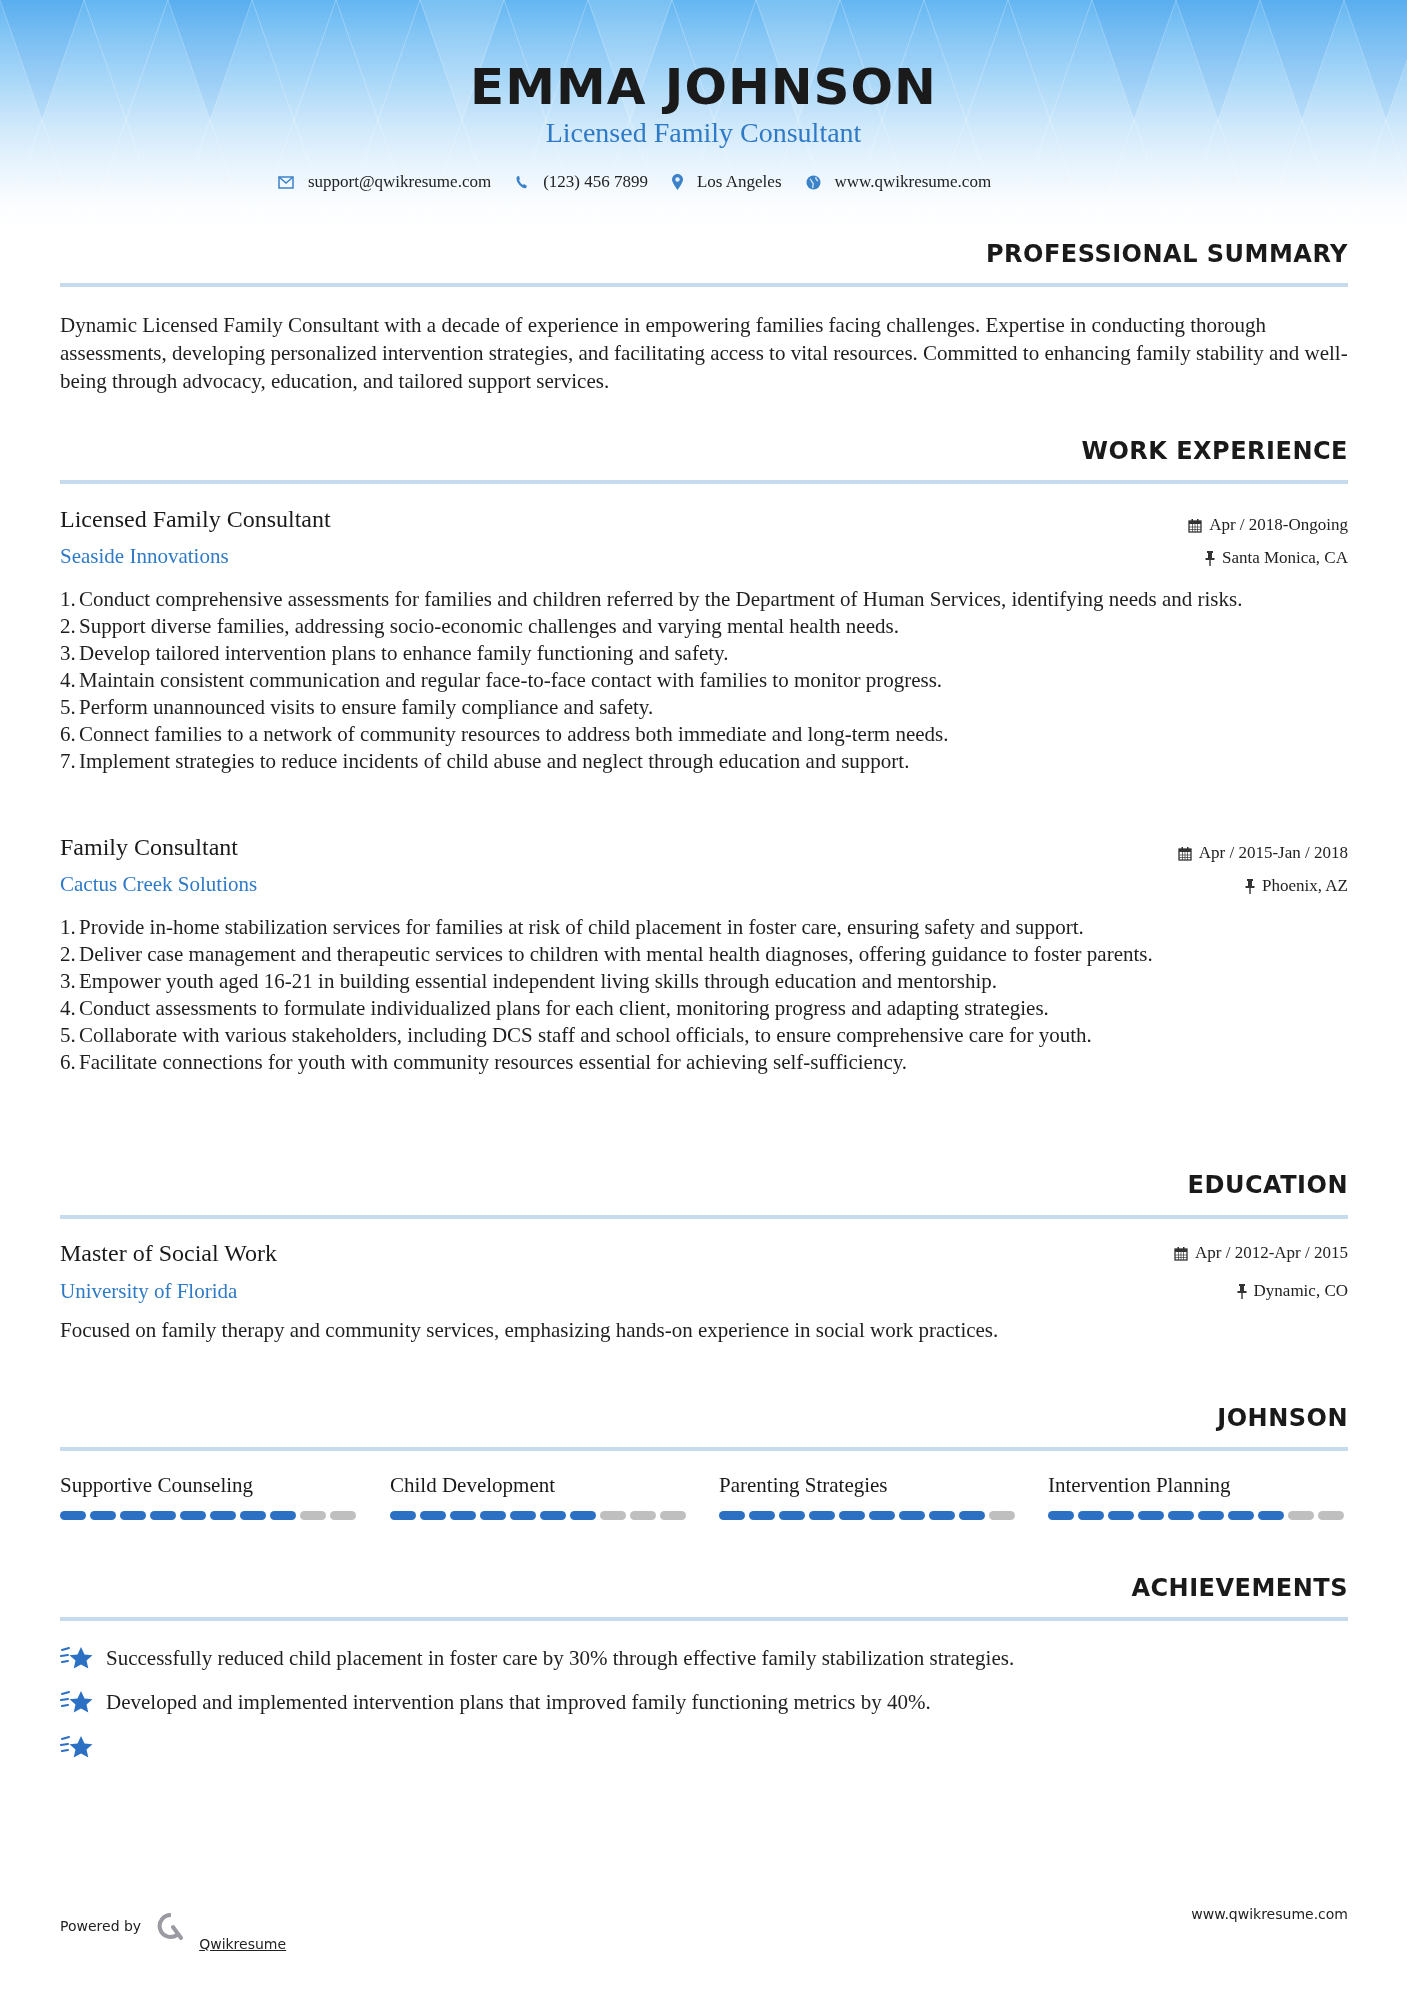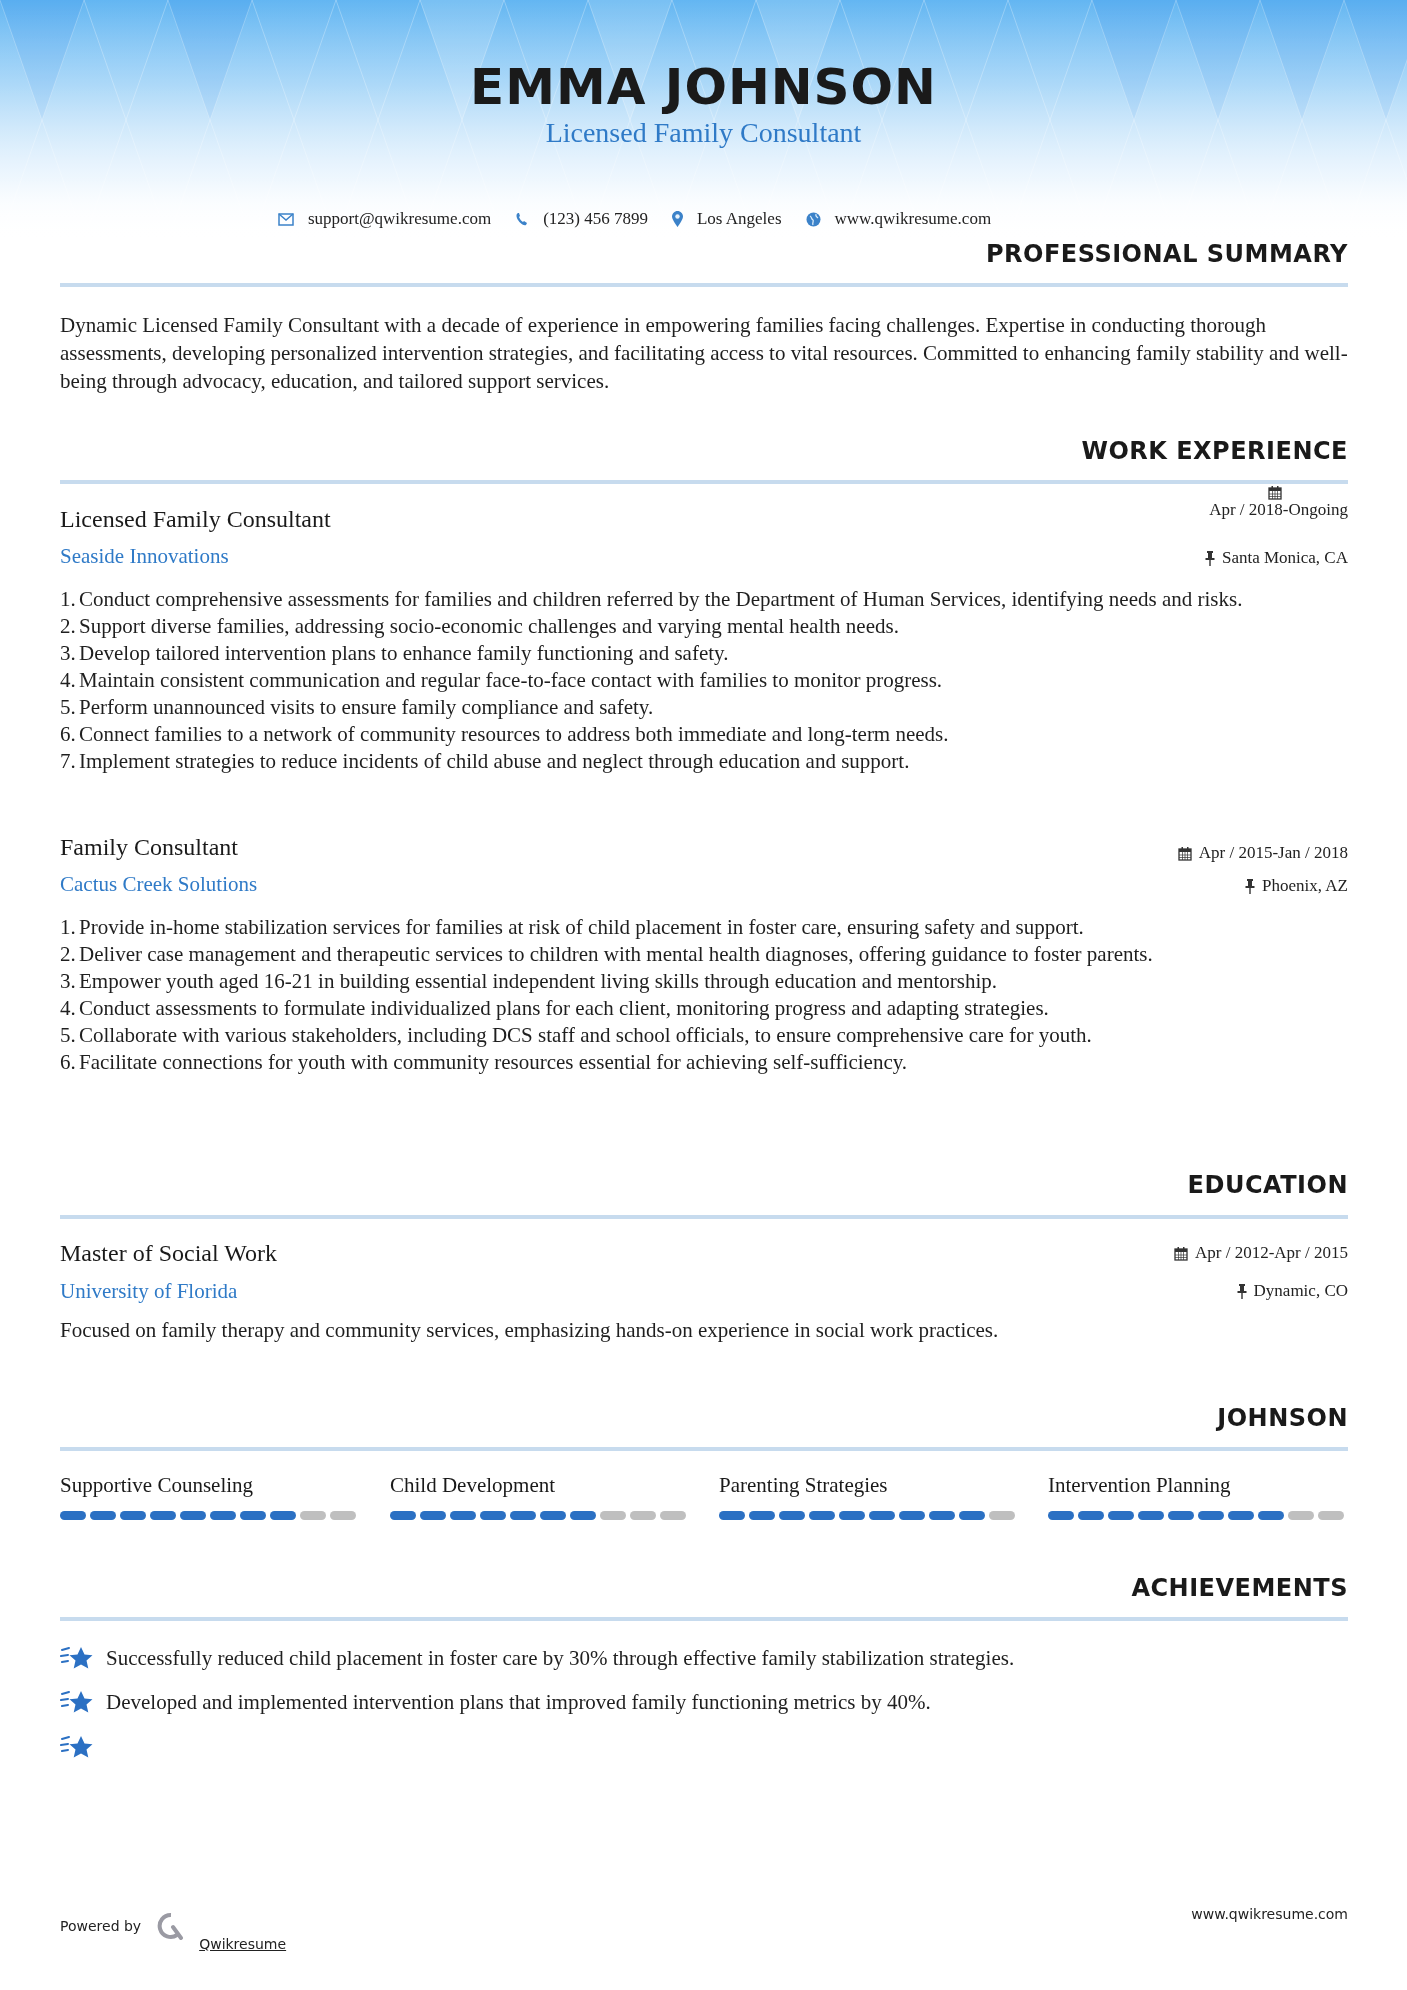--- a/index.html
+++ b/index.html
@@ -19,21 +19,21 @@
     font-size: 50px; letter-spacing: 1px; color: #1a1a1a;
   }
   .title {
     position: absolute; top: 117px; left: 0; width: 1407px; text-align: center;
     font-family: "Liberation Serif", "DejaVu Serif", serif;
     font-size: 28px; color: #2f7ac7;
   }
   .contact {
     position: absolute; top: 172px; left: 0; width: 1269px;
     display: flex; justify-content: center; align-items: center; gap: 0;
-    font-family: "Liberation Serif", serif; font-size: 17px; color: #222; margin-top: 37px;
+    font-family: "Liberation Serif", serif; font-size: 17px; color: #222;
   }
   .contact .item { display: flex; align-items: center; margin: 0 12px; }
   .contact .ic { color: #3b82c9; margin-right: 14px; font-size: 15px; display: inline-flex; }
 
   .section-title {
     position: absolute; left: 60px; width: 1288px; text-align: right;
     font-family: "DejaVu Sans", "Liberation Sans", sans-serif; font-weight: bold;
     font-size: 24px; letter-spacing: 0.5px; color: #1a1a1a;
   }
   .divider {
@@ -157,21 +157,21 @@
 </div>
 
 <div class="section-title" style="top:240px;">PROFESSIONAL SUMMARY</div>
 <div class="divider" style="top:283px;"></div>
 <div class="para" style="top:311px;">Dynamic Licensed Family Consultant with a decade of experience in empowering families facing challenges. Expertise in conducting thorough assessments, developing personalized intervention strategies, and facilitating access to vital resources. Committed to enhancing family stability and well-being through advocacy, education, and tailored support services.</div>
 
 <div class="section-title" style="top:437px;">WORK EXPERIENCE</div>
 <div class="divider" style="top:480px;"></div>
 
 <div class="job-title" style="top:506px;">Licensed Family Consultant</div>
-<div class="meta" style="top:485px;flex-direction:column;">
+<div class="meta" style="top:515px;">
   <span class="mi">
     <svg width="14" height="15" viewBox="0 0 14 15">
         <rect x="1" y="3" width="12" height="11" fill="none" stroke="#333" stroke-width="1.3"></rect>
         <rect x="1" y="3" width="12" height="3" fill="#333"></rect>
         <rect x="3.5" y="1" width="1.5" height="3" fill="#333"></rect>
         <rect x="9" y="1" width="1.5" height="3" fill="#333"></rect>
         <path d="M1 9 H13 M1 11.5 H13 M4.5 6 V14 M7 6 V14 M9.5 6 V14" stroke="#333" stroke-width="0.7"></path>
       </svg>
   </span>
   <span>Apr / 2018-Ongoing</span>

